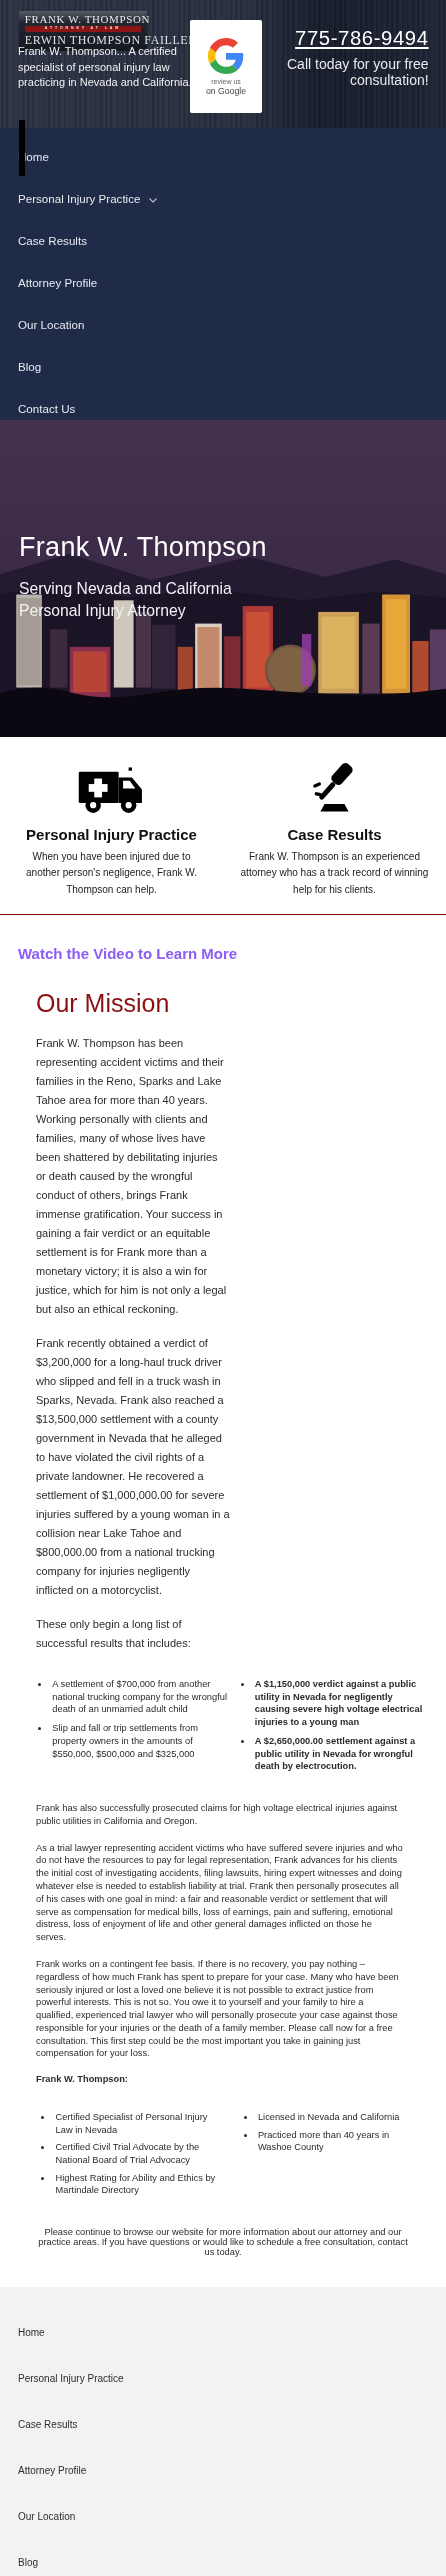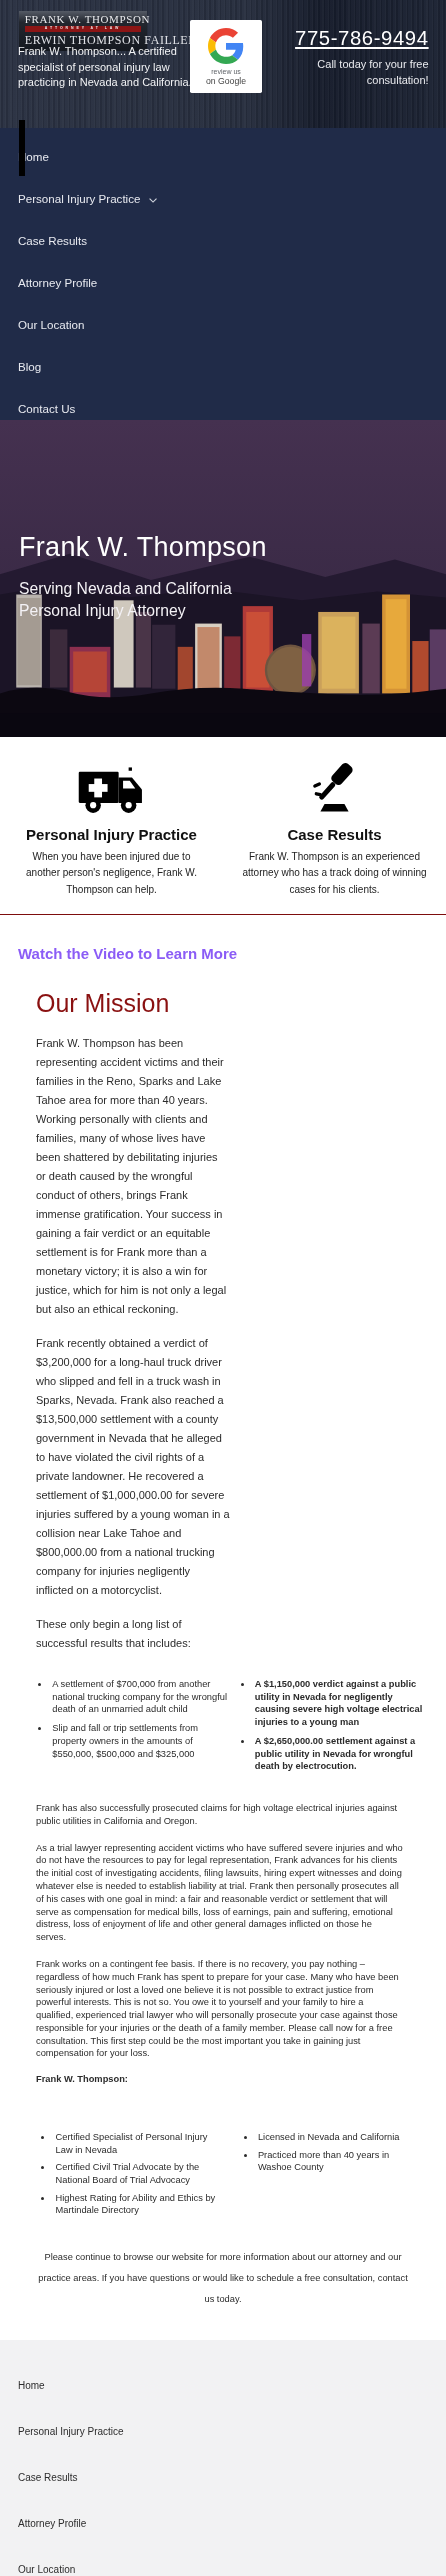--- a/index.html
+++ b/index.html
@@ -20,30 +20,30 @@
     padding:2.3px 5.8px 2.9px; text-align:center;
   }
   .logo-line1 { font-family:"Liberation Serif", serif; color:#e8e9ec; font-size:11px; letter-spacing:0.6px; white-space:nowrap; }
   .logo-band { background:#8c1515; color:#f0e6e6; font-size:3.5px; letter-spacing:2.9px; padding:0.6px 0 1.2px; margin:0.6px 0 1.2px; font-weight:bold; }
   .logo-line3 { font-family:Liberation Serif, serif; color:#dfe1e6; font-size:12px; letter-spacing:0.6px; white-space:nowrap; }
   .header-tagline {
     position:absolute; left:18px; top:44px; width:180px;
     color:#f2f3f5; font-size:11px; line-height:15.7px;
   }
   .google-badge {
-    position:absolute; left:190px; top:20.3px; width:72px; height:73px;
+    position:absolute; left:190px; top:20.3px; width:72px; height:93px;
     background:#ffffff; border-radius:1.7px; display:flex; flex-direction:column;
     align-items:center; justify-content:center; gap:3.5px; cursor:pointer;
   }
   .google-badge svg { width:36px; height:36px; }
   .badge-text { text-align:center; color:#5f6368; font-size:7px; line-height:8.7px; }
   .badge-text .l2 { font-size:8.7px; color:#444; }
   .header-right { position:absolute; right:17.4px; top:27px; text-align:right; }
   .phone { color:#ffffff; font-size:20.3px; text-decoration:underline; letter-spacing:0.6px; cursor:pointer; }
-  .phone-note { color:#e9eaee; font-size:11px; line-height:15.7px; margin-top:7px; width:151px; text-align:right; }
+  .phone-note { color:#e9eaee; font-size:14px; line-height:15.7px; margin-top:7px; width:151px; text-align:right; }
 
   
   .nav { background:#202b48; height:292px; padding-top:8.1px; position:relative; }
   .nav ul { list-style:none; }
   .nav li { height:42px; line-height:42px; padding-left:18px; color:#e8eaf0; font-size:11.6px; cursor:pointer; }
   .nav li .chev { display:inline-block; margin-left:8.1px; }
   .cursor-artifact { position:absolute; left:19px; top:120px; width:6.4px; height:56px; background:#000; z-index:5; }
 
   
   .hero { height:317px; position:relative; background:#231a2e; overflow:hidden; }
@@ -70,24 +70,24 @@
   .results-cols { display:flex; padding:9.3px 23px 0 36px; }
   .results-cols ul { width:50%; list-style:disc; padding-left:14px; }
   .results-cols li { font-size:9.3px; line-height:12.8px; margin-bottom:5.8px; padding-left:2.3px; }
   .results-cols ul + ul { padding-left:23px;font-weight:bold; }
 
   
   .body-copy { padding:23px 43px 0 36px; }
   .body-copy p { font-size:9.3px; line-height:12.8px; margin-bottom:14px; max-width:386px; }
   .name-heading { font-size:9.3px; font-weight:bold; margin:7px 0 27px; }
   .cred-cols { display:flex; padding:0 23px 0 44px; }
-  .cred-cols ul { width:50%; list-style:disc; padding-left:9.3px;margin-top:20px; }
+  .cred-cols ul { width:50%; list-style:disc; padding-left:9.3px; }
   .cred-cols li { font-size:9.3px; line-height:12.8px; margin-bottom:4.6px; padding-left:2.3px; }
   .cred-cols ul + ul { margin-left:25.6px; }
-  .closing { text-align:center; font-size:9.3px; line-height:21px; width:372px; margin:25.6px auto 0; }
+  .closing { text-align:center; font-size:9.3px; line-height:10px; width:372px; margin:25.6px auto 0; }
 
   
   .footer { background:#f2f2f3; margin-top:30px; padding-top:23px; height:453px; }
   .footer ul { list-style:none; }
   .footer li { height:46px; line-height:46px; padding-left:18px; font-size:10px; color:#2d2d2d; cursor:pointer; }
 </style>
 </head>
 <body>
 
 <div class="page">
@@ -230,21 +230,21 @@
               <rect x="28" y="0" width="15" height="28" rx="5"></rect>
               <rect x="33" y="28" width="6" height="26" rx="3"></rect>
             </g>
             <path d="M20 52 h24 l5 9 H15 z"></path>
             <rect x="6" y="27" width="10" height="4" rx="2" transform="rotate(-24 11 29)"></rect>
             <rect x="8" y="38" width="9" height="4" rx="2" transform="rotate(12 12 40)"></rect>
           </g>
         </svg>
       </div>
       <h3>Case Results</h3>
-      <p>Frank W. Thompson is an experienced attorney who has a track doing of winning cases for his clients.</p>
+      <p>Frank W. Thompson is an experienced attorney who has a track record of winning help for his clients.</p>
     </div>
   </div>
 
   <hr class="red-rule">
   <div class="video-heading">Watch the Video to Learn More</div>
 
   <div class="mission">
     <h2>Our Mission</h2>
     <p>Frank W. Thompson has been representing accident victims and their families in the Reno, Sparks and Lake Tahoe area for more than 40 years. Working personally with clients and families, many of whose lives have been shattered by debilitating injuries or death caused by the wrongful conduct of others, brings Frank immense gratification. Your success in gaining a fair verdict or an equitable settlement is for Frank more than a monetary victory; it is also a win for justice, which for him is not only a legal but also an ethical reckoning.</p>
     <p>Frank recently obtained a verdict of $3,200,000 for a long-haul truck driver who slipped and fell in a truck wash in Sparks, Nevada. Frank also reached a $13,500,000 settlement with a county government in Nevada that he alleged to have violated the civil rights of a private landowner. He recovered a settlement of $1,000,000.00 for severe injuries suffered by a young woman in a collision near Lake Tahoe and $800,000.00 from a national trucking company for injuries negligently inflicted on a motorcyclist.</p>

